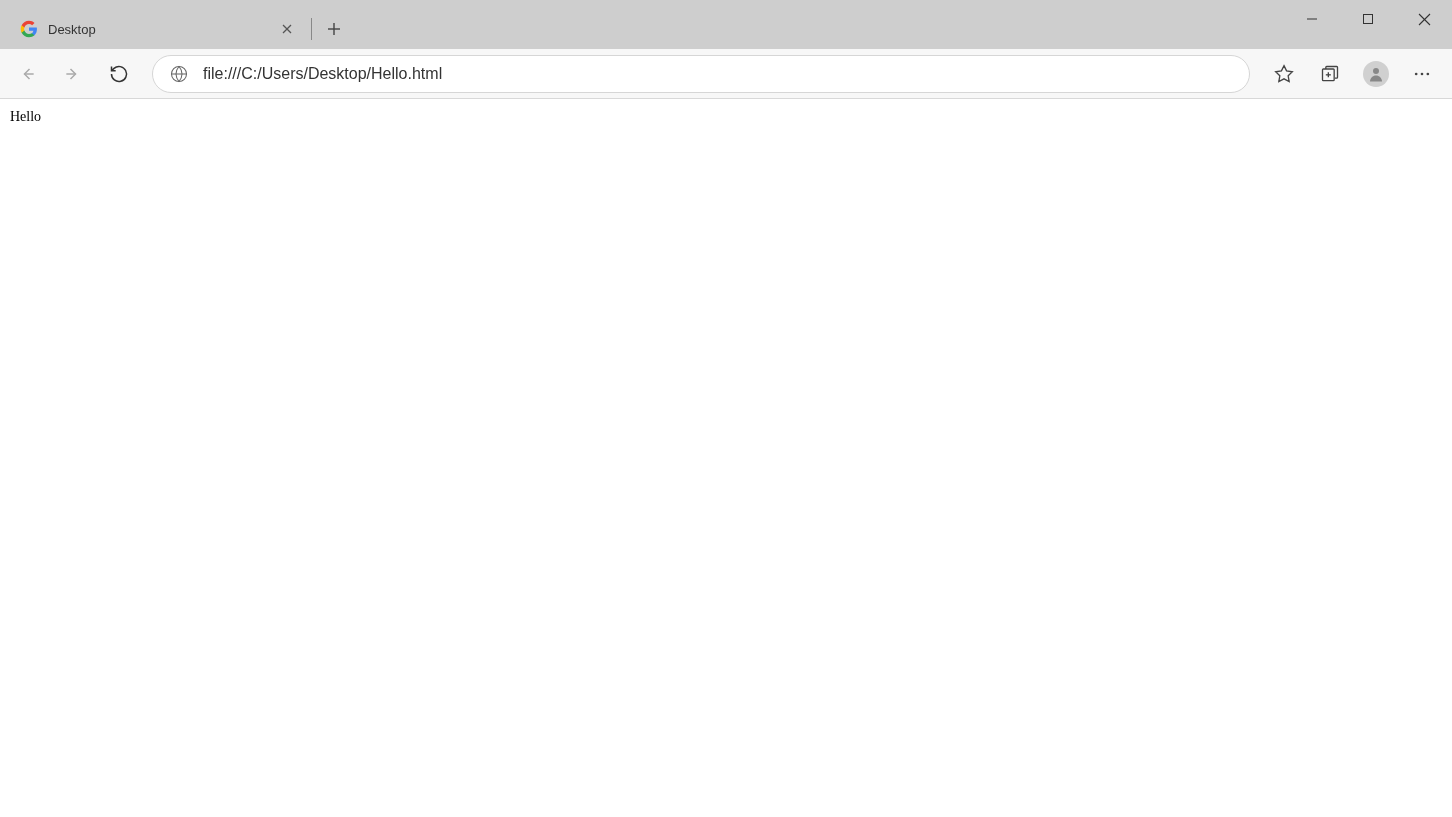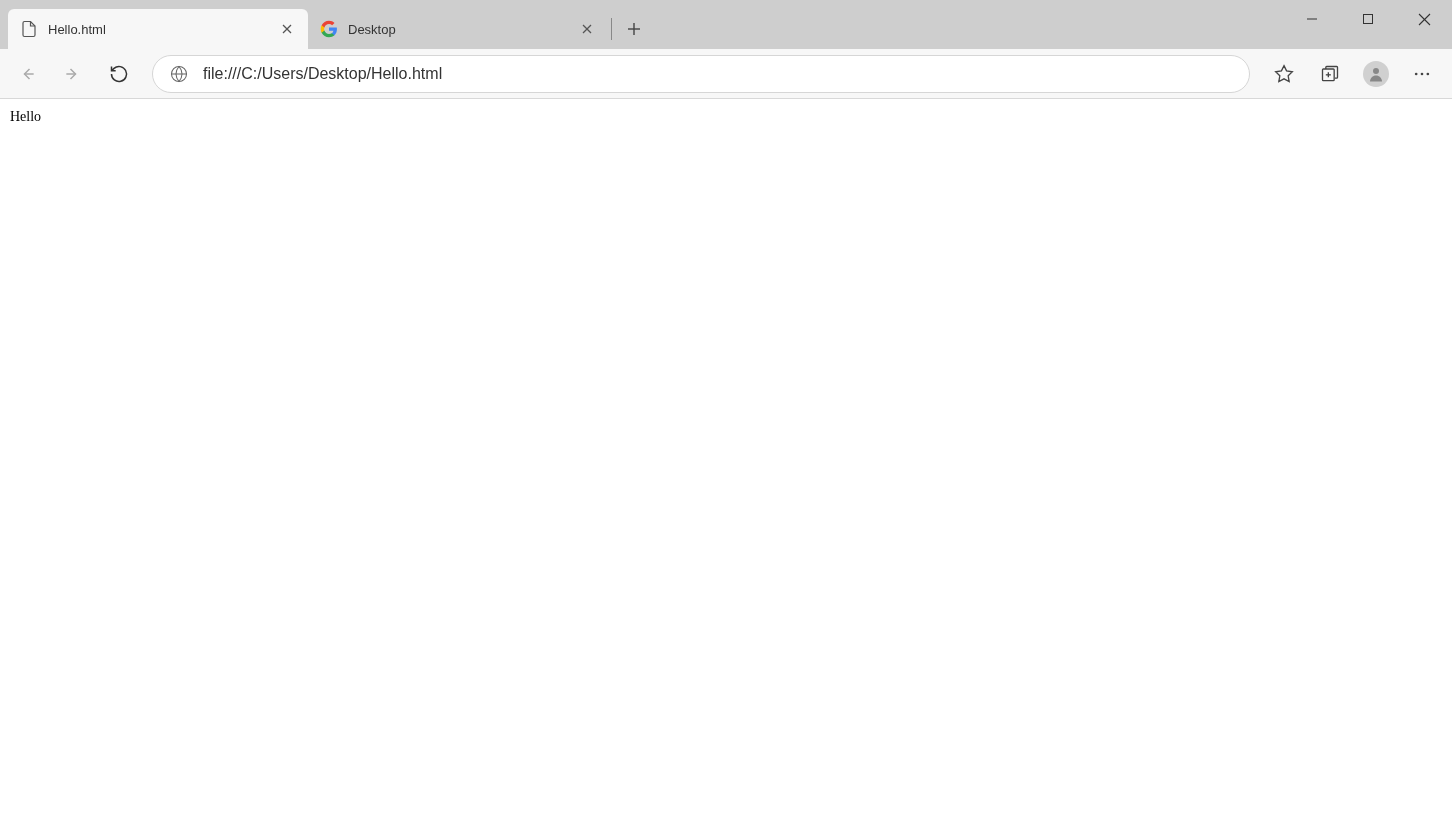--- a/index.html
+++ b/index.html
@@ -233,35 +233,20 @@
     }
   </style>
 </head>
 <body>
 
 <div class="window-chrome">
 
   <div class="title-bar">
     <div class="tabs-area">
 
-      <div class="tab active">
-        <span class="tab-icon">
-          <svg viewBox="0 0 24 24" width="18" height="18" fill="none" stroke="#555" stroke-width="1.6">
-            <path d="M14 2H6a2 2 0 0 0-2 2v16a2 2 0 0 0 2 2h12a2 2 0 0 0 2-2V8z"></path>
-            <polyline points="14 2 14 8 20 8"></polyline>
-          </svg>
-        </span>
-        <span class="tab-title">Hello.html</span>
-        <span class="tab-close">
-          <svg viewBox="0 0 10 10" stroke="#555" stroke-width="1.2">
-            <line x1="1" y1="1" x2="9" y2="9"></line>
-            <line x1="9" y1="1" x2="1" y2="9"></line>
-          </svg>
-        </span>
-      </div>
 
       <div class="tab inactive">
         <span class="tab-icon">
           <svg class="google-favicon" viewBox="0 0 48 48">
             <path fill="#4285F4" d="M45.12 24.5c0-1.56-.14-3.06-.4-4.5H24v8.51h11.84c-.51 2.75-2.06 5.08-4.39 6.64v5.52h7.11c4.16-3.83 6.56-9.47 6.56-16.17z"></path>
             <path fill="#34A853" d="M24 46c5.94 0 10.92-1.97 14.56-5.33l-7.11-5.52c-1.97 1.32-4.49 2.1-7.45 2.1-5.73 0-10.58-3.87-12.31-9.07H4.34v5.7C7.96 41.07 15.4 46 24 46z"></path>
             <path fill="#FBBC05" d="M11.69 28.18C11.25 26.86 11 25.45 11 24s.25-2.86.69-4.18v-5.7H4.34C2.85 17.09 2 20.45 2 24c0 3.55.85 6.91 2.34 9.88l7.35-5.7z"></path>
             <path fill="#EA4335" d="M24 10.75c3.23 0 6.13 1.11 8.41 3.29l6.31-6.31C34.91 4.18 29.93 2 24 2 15.4 2 7.96 6.93 4.34 14.12l7.35 5.7c1.73-5.2 6.58-9.07 12.31-9.07z"></path>
           </svg>
         </span>

